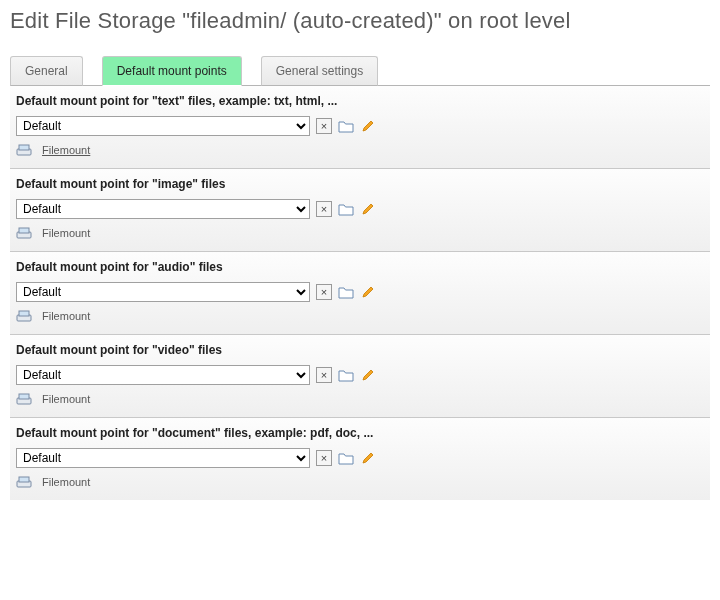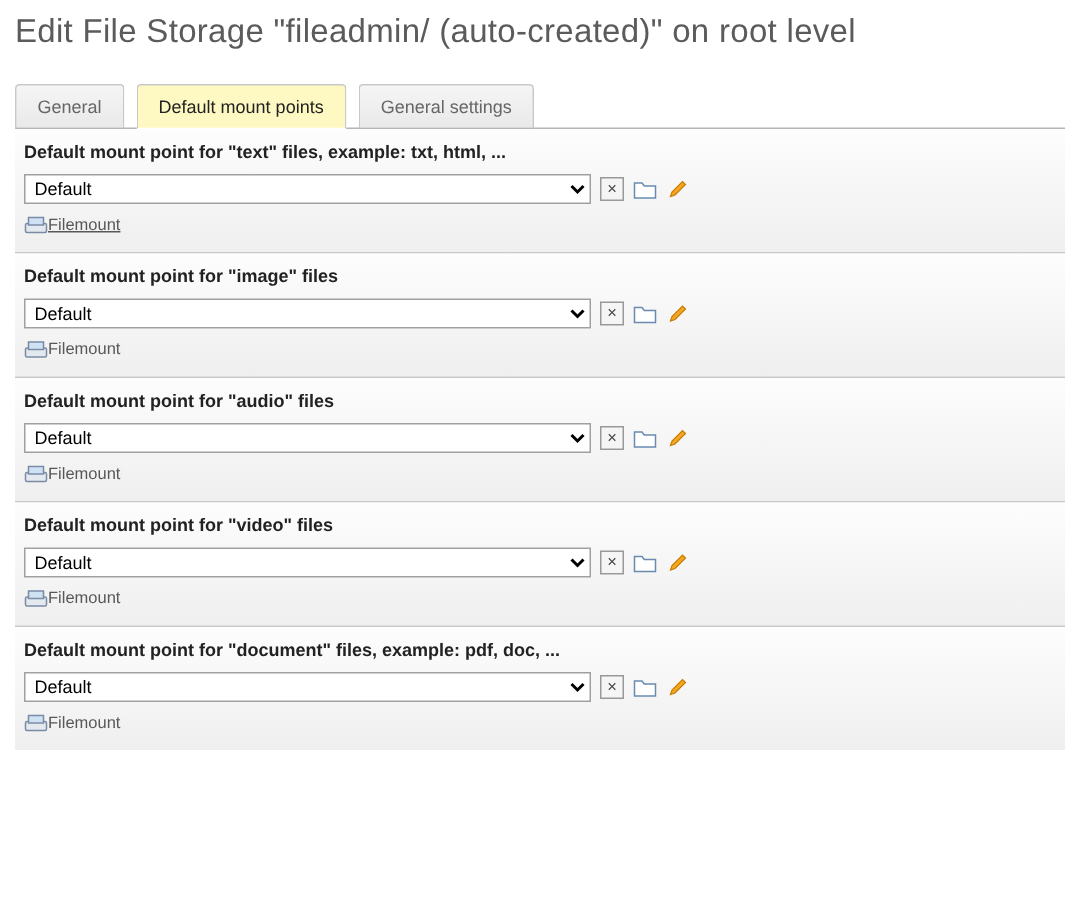--- a/index.html
+++ b/index.html
@@ -14,38 +14,38 @@
   .page-title {
     font-size: 22px;
     font-weight: 400;
     color: #5b5b5b;
     margin-bottom: 22px;
     font-family: "Segoe UI", "Lucida Sans", sans-serif;
     letter-spacing: 0.2px;
   }
   .tab-bar {
     display: flex;
-    gap: 8px;
+    gap: 19px;
     margin-bottom: 0;
     position: relative;
     z-index: 2;
   }
   .tab {
     padding: 7px 14px;
     font-size: 12px;
     color: #666;
     background: linear-gradient(#f5f5f5,#e9e9e9);
     border: 1px solid #c8c8c8;
     border-bottom: 1px solid #b5b5b5;
     border-radius: 3px 3px 0 0;
     cursor: pointer;
     position: relative;
   }
   .tab.active {
-    background: #fef9c3;
+    background: #86efac;
     color: #222;
     border-bottom: 1px solid #fff;
     z-index: 3;
   }
   .tab-body {
     border-top: 1px solid #b5b5b5;
     margin-top: -1px;
     position: relative;
     z-index: 1;
   }
@@ -64,21 +64,21 @@
     font-size: 12px;
     margin-bottom: 8px;
   }
   .row {
     display: flex;
     align-items: center;
     gap: 6px;
     margin-bottom: 6px;
   }
   .select {
-    width: 378px;
+    width: 294px;
     font-size: 12px;
     padding: 1px 2px;
     border: 1px solid #a0a0a0;
     background: #fff;
     height: 20px;
   }
   .icon-btn {
     width: 16px;
     height: 16px;
     display: inline-flex;
@@ -94,21 +94,21 @@
     color: #444;
     width: 16px;
     height: 16px;
   }
   .folder-icon svg, .pencil-icon svg, .filemount-icon svg {
     display: block;
   }
   .filemount-row {
     display: flex;
     align-items: center;
-    gap: 0;
+    gap: 10px;
     margin-top: 4px;
     margin-left: 0;
   }
   .filemount-link {
     color: #585858;
     font-size: 11px;
     cursor: pointer;
   }
   .filemount-link.underline { text-decoration: underline; }
 </style>

